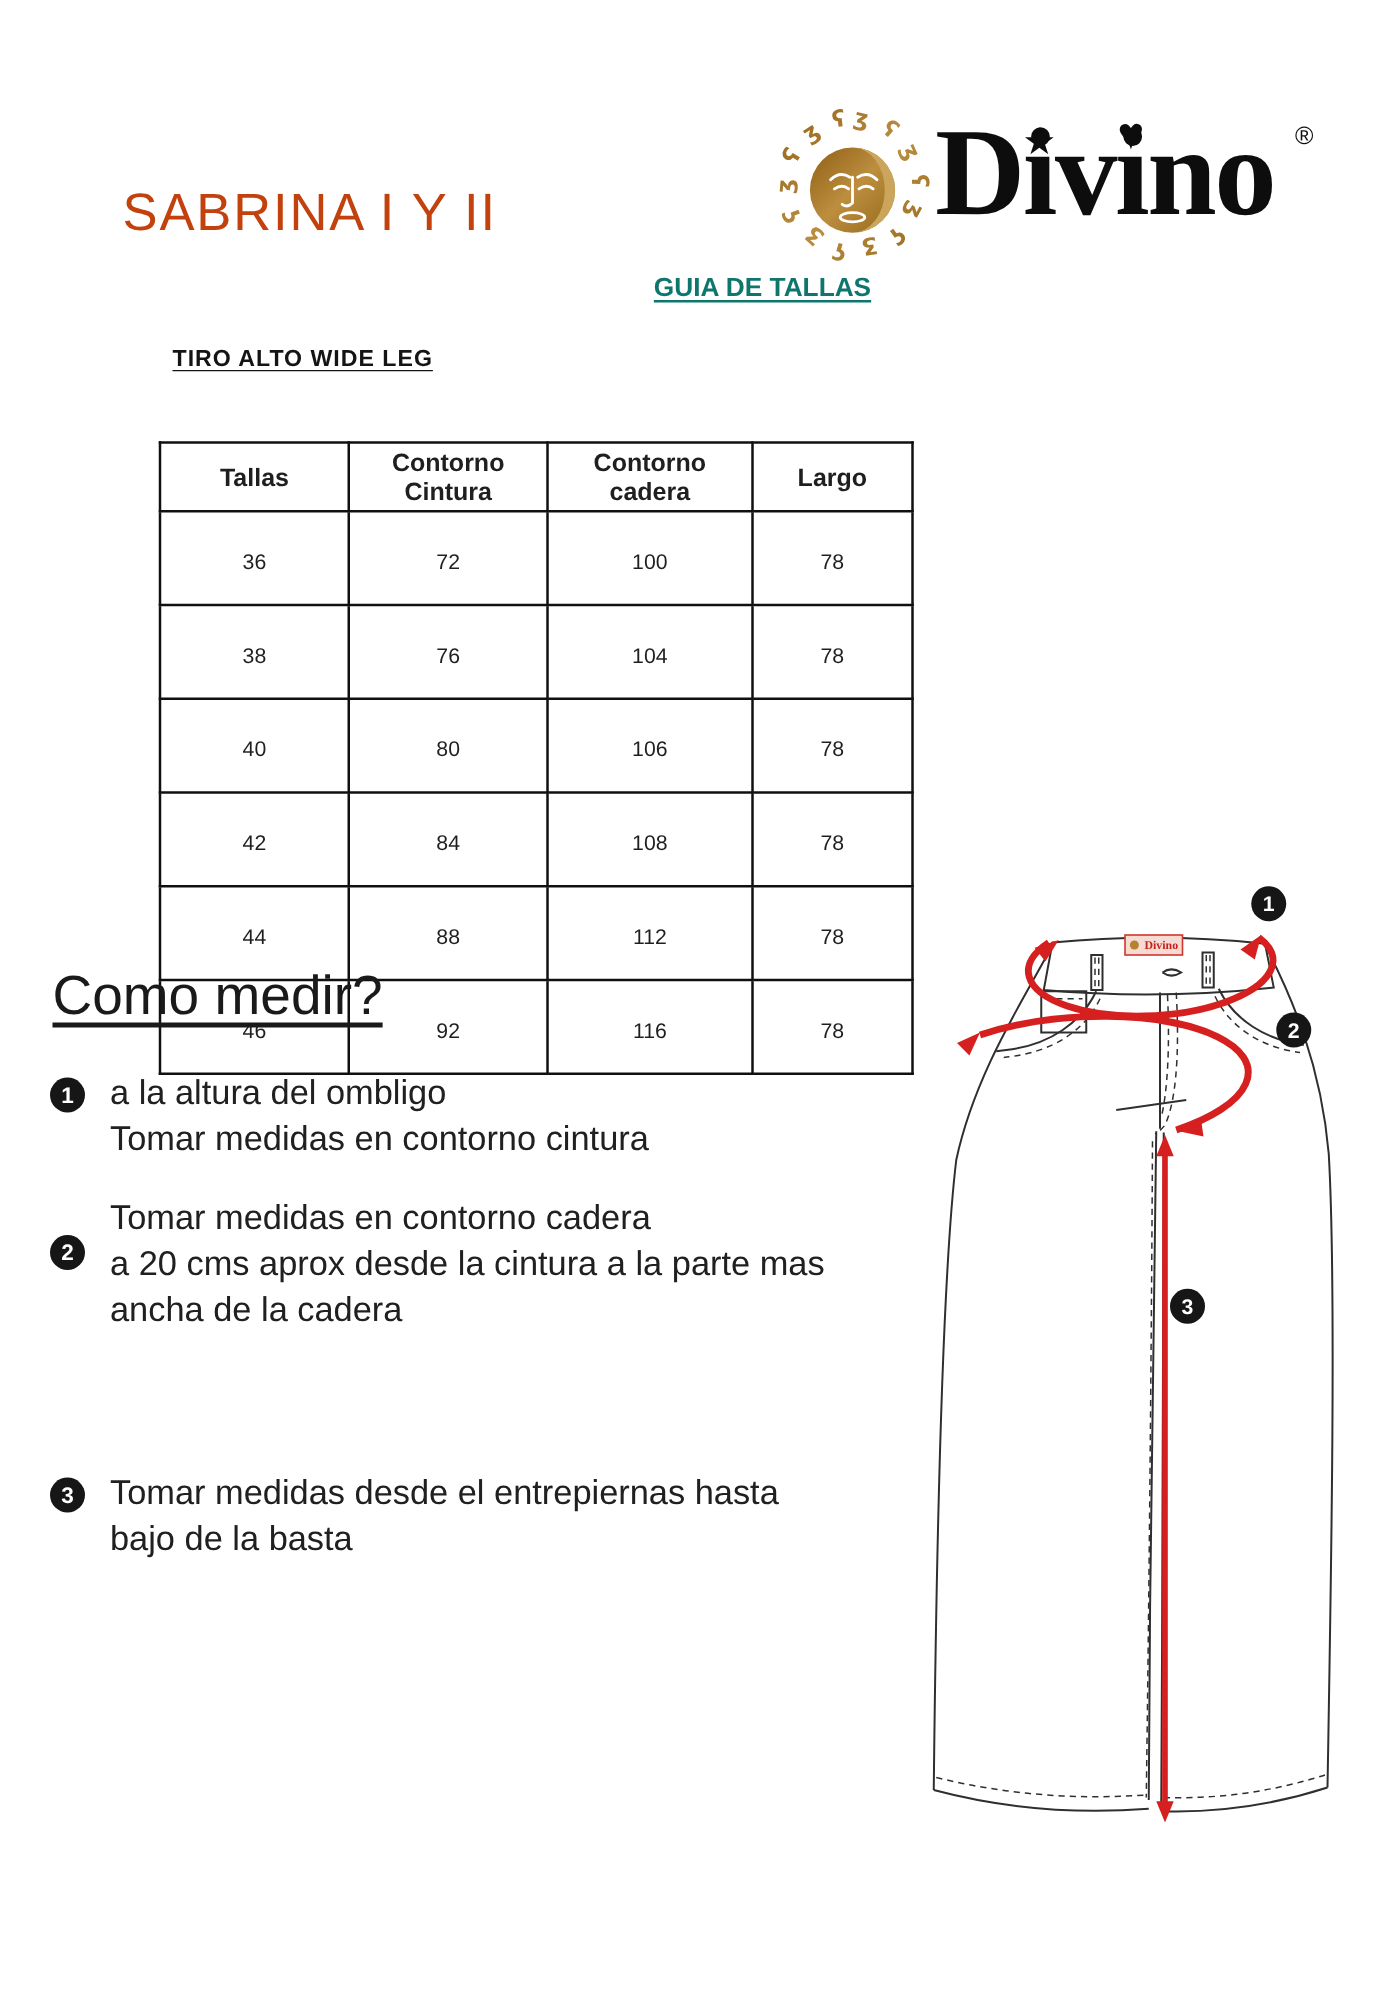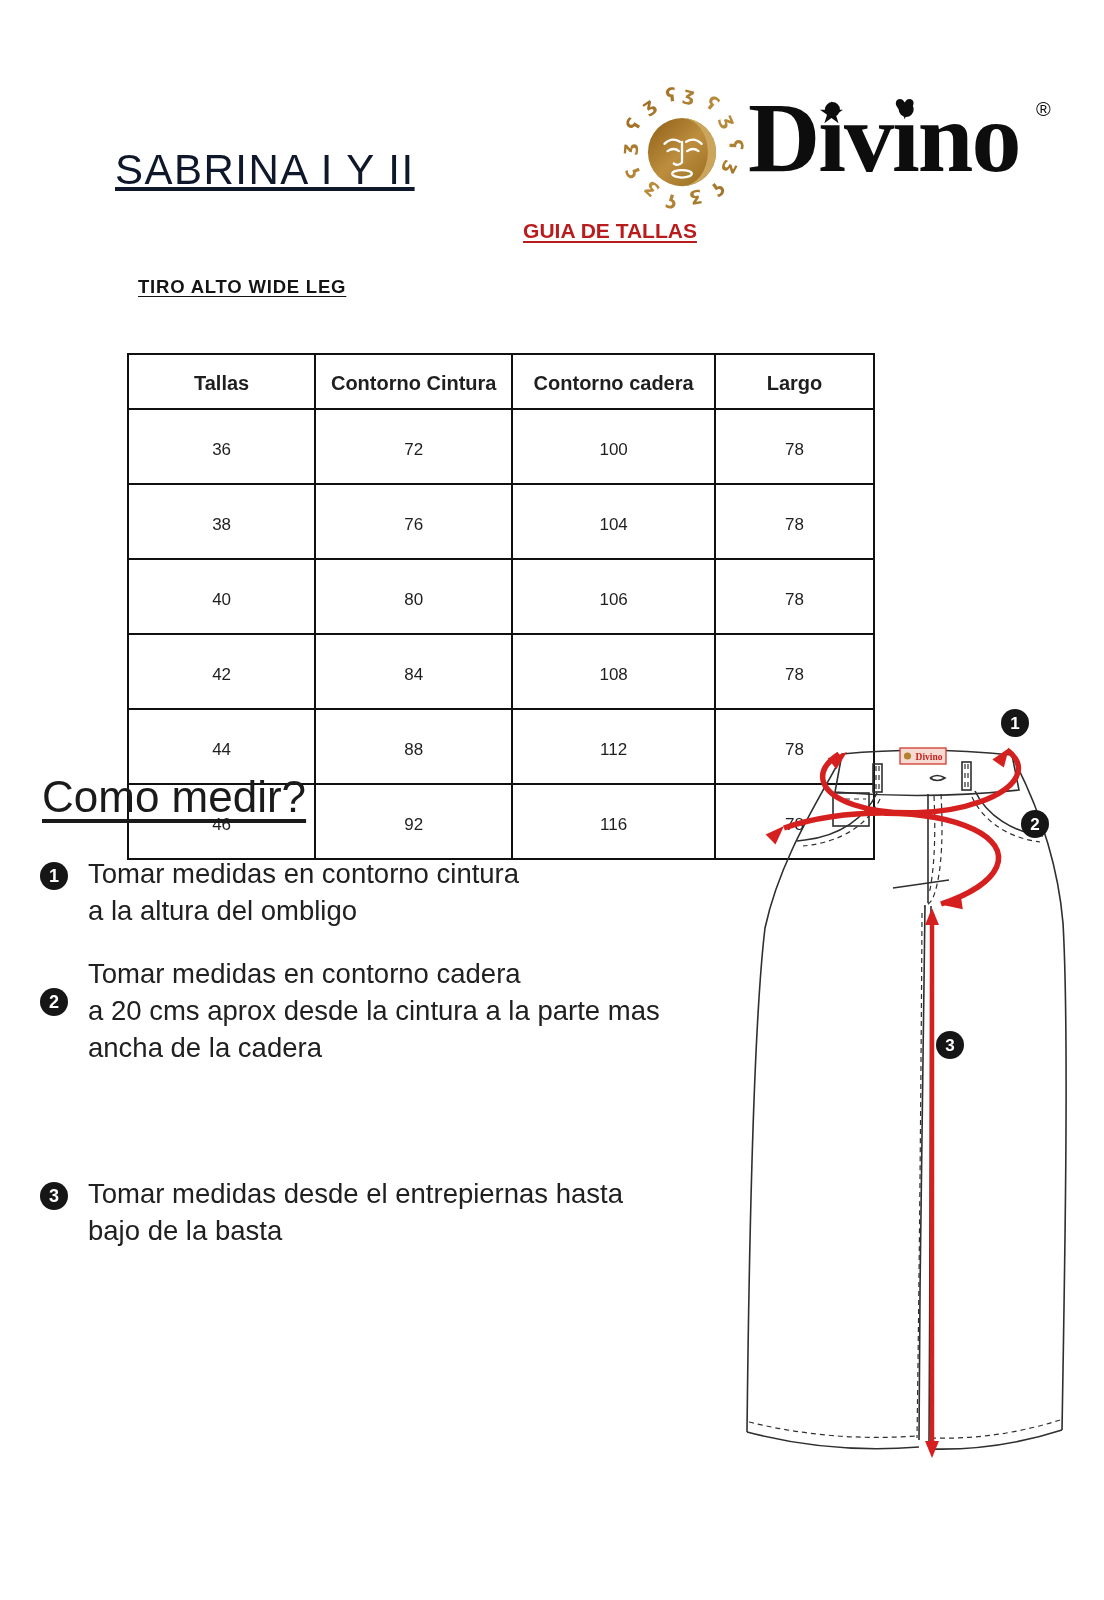--- a/index.html
+++ b/index.html
@@ -4,44 +4,44 @@
 <style>
   html,body { margin:0; padding:0; background:#888; }
   .page {
     position:relative; width:1104px; height:1600px; margin:0 auto;
     background:#ffffff; overflow:hidden;
     font-family:"Liberation Sans", sans-serif; color:#1f1f1f;
   }
   .abs { position:absolute; }
 
   
-  .doc-title { left:115px; top:146px; font-size:42px; letter-spacing:1.5px; color:#0f172a;text-decoration:underline; }
+  .doc-title { left:98px; top:146px; font-size:42px; letter-spacing:1.5px; color:#c2410c; }
   .sun-logo { left:618px; top:84px; }
   .logotype-wrap { left:748px; top:88px; width:300px; height:110px; }
   .logotype {
     font-family:"Liberation Serif", serif; font-weight:bold;
     font-size:100px; line-height:1; color:#0d0d0d; letter-spacing:-2px;
   }
   .star-overlay { position:absolute; left:70px; top:7px;  font-size:30px; color:#0d0d0d; }
   .heart-overlay{ position:absolute; left:146px; top:-2px; font-size:36px; color:#0d0d0d; }
   .reg-mark { position:absolute; left:288px; top:10px; font-size:20px; color:#0d0d0d; }
 
   .guide-heading {
     left:455px; top:219px; width:310px; text-align:center;
     font-size:21px; font-weight:bold; text-decoration:underline;
-    text-underline-offset:3px; color:#b91c1c;
+    text-underline-offset:3px; color:#0f766e;
   }
   .fit-heading {
     left:138px; top:276px; font-size:18.5px; font-weight:bold; letter-spacing:0.8px;
     text-decoration:underline; text-underline-offset:3px; color:#141414;
   }
 
   
   table.size-table {
-    position:absolute; left:127px; top:353px; width:748px;
+    position:absolute; left:127px; top:353px; width:604px;
     border-collapse:collapse; table-layout:fixed;
   }
   .size-table th, .size-table td { border:2.6px solid #101010; text-align:center; }
   .size-table th {
     height:48px; font-size:20px; font-weight:bold; vertical-align:middle; padding-top:4px;
   }
   .size-table td {
     height:49px; font-size:17px; vertical-align:bottom; padding-bottom:23px; font-weight:normal;
   }
   .col-1{width:25.1%;} .col-2{width:26.4%;} .col-3{width:27.2%;} .col-4{width:21.3%;}
@@ -153,22 +153,22 @@
         <td>116</td>
         <td>78</td>
       </tr>
     </tbody>
   </table>
 
   <div class="abs how-heading">Como medir?</div>
 
   <div class="abs badge" style="left:40px; top:862px;">1</div>
   <div class="abs m-text" style="top:855px;">
+    <div>a la altura del ombligo</div>
     <div>Tomar medidas en contorno cintura</div>
-    <div>a la altura del ombligo</div>
   </div>
 
   <div class="abs badge" style="left:40px; top:988px;">2</div>
   <div class="abs m-text" style="top:955px;">
     <div>Tomar medidas en contorno cadera</div>
     <div>a 20 cms aprox desde la cintura a la parte mas</div>
     <div>ancha de la cadera</div>
   </div>
 
   <div class="abs badge" style="left:40px; top:1182px;">3</div>

